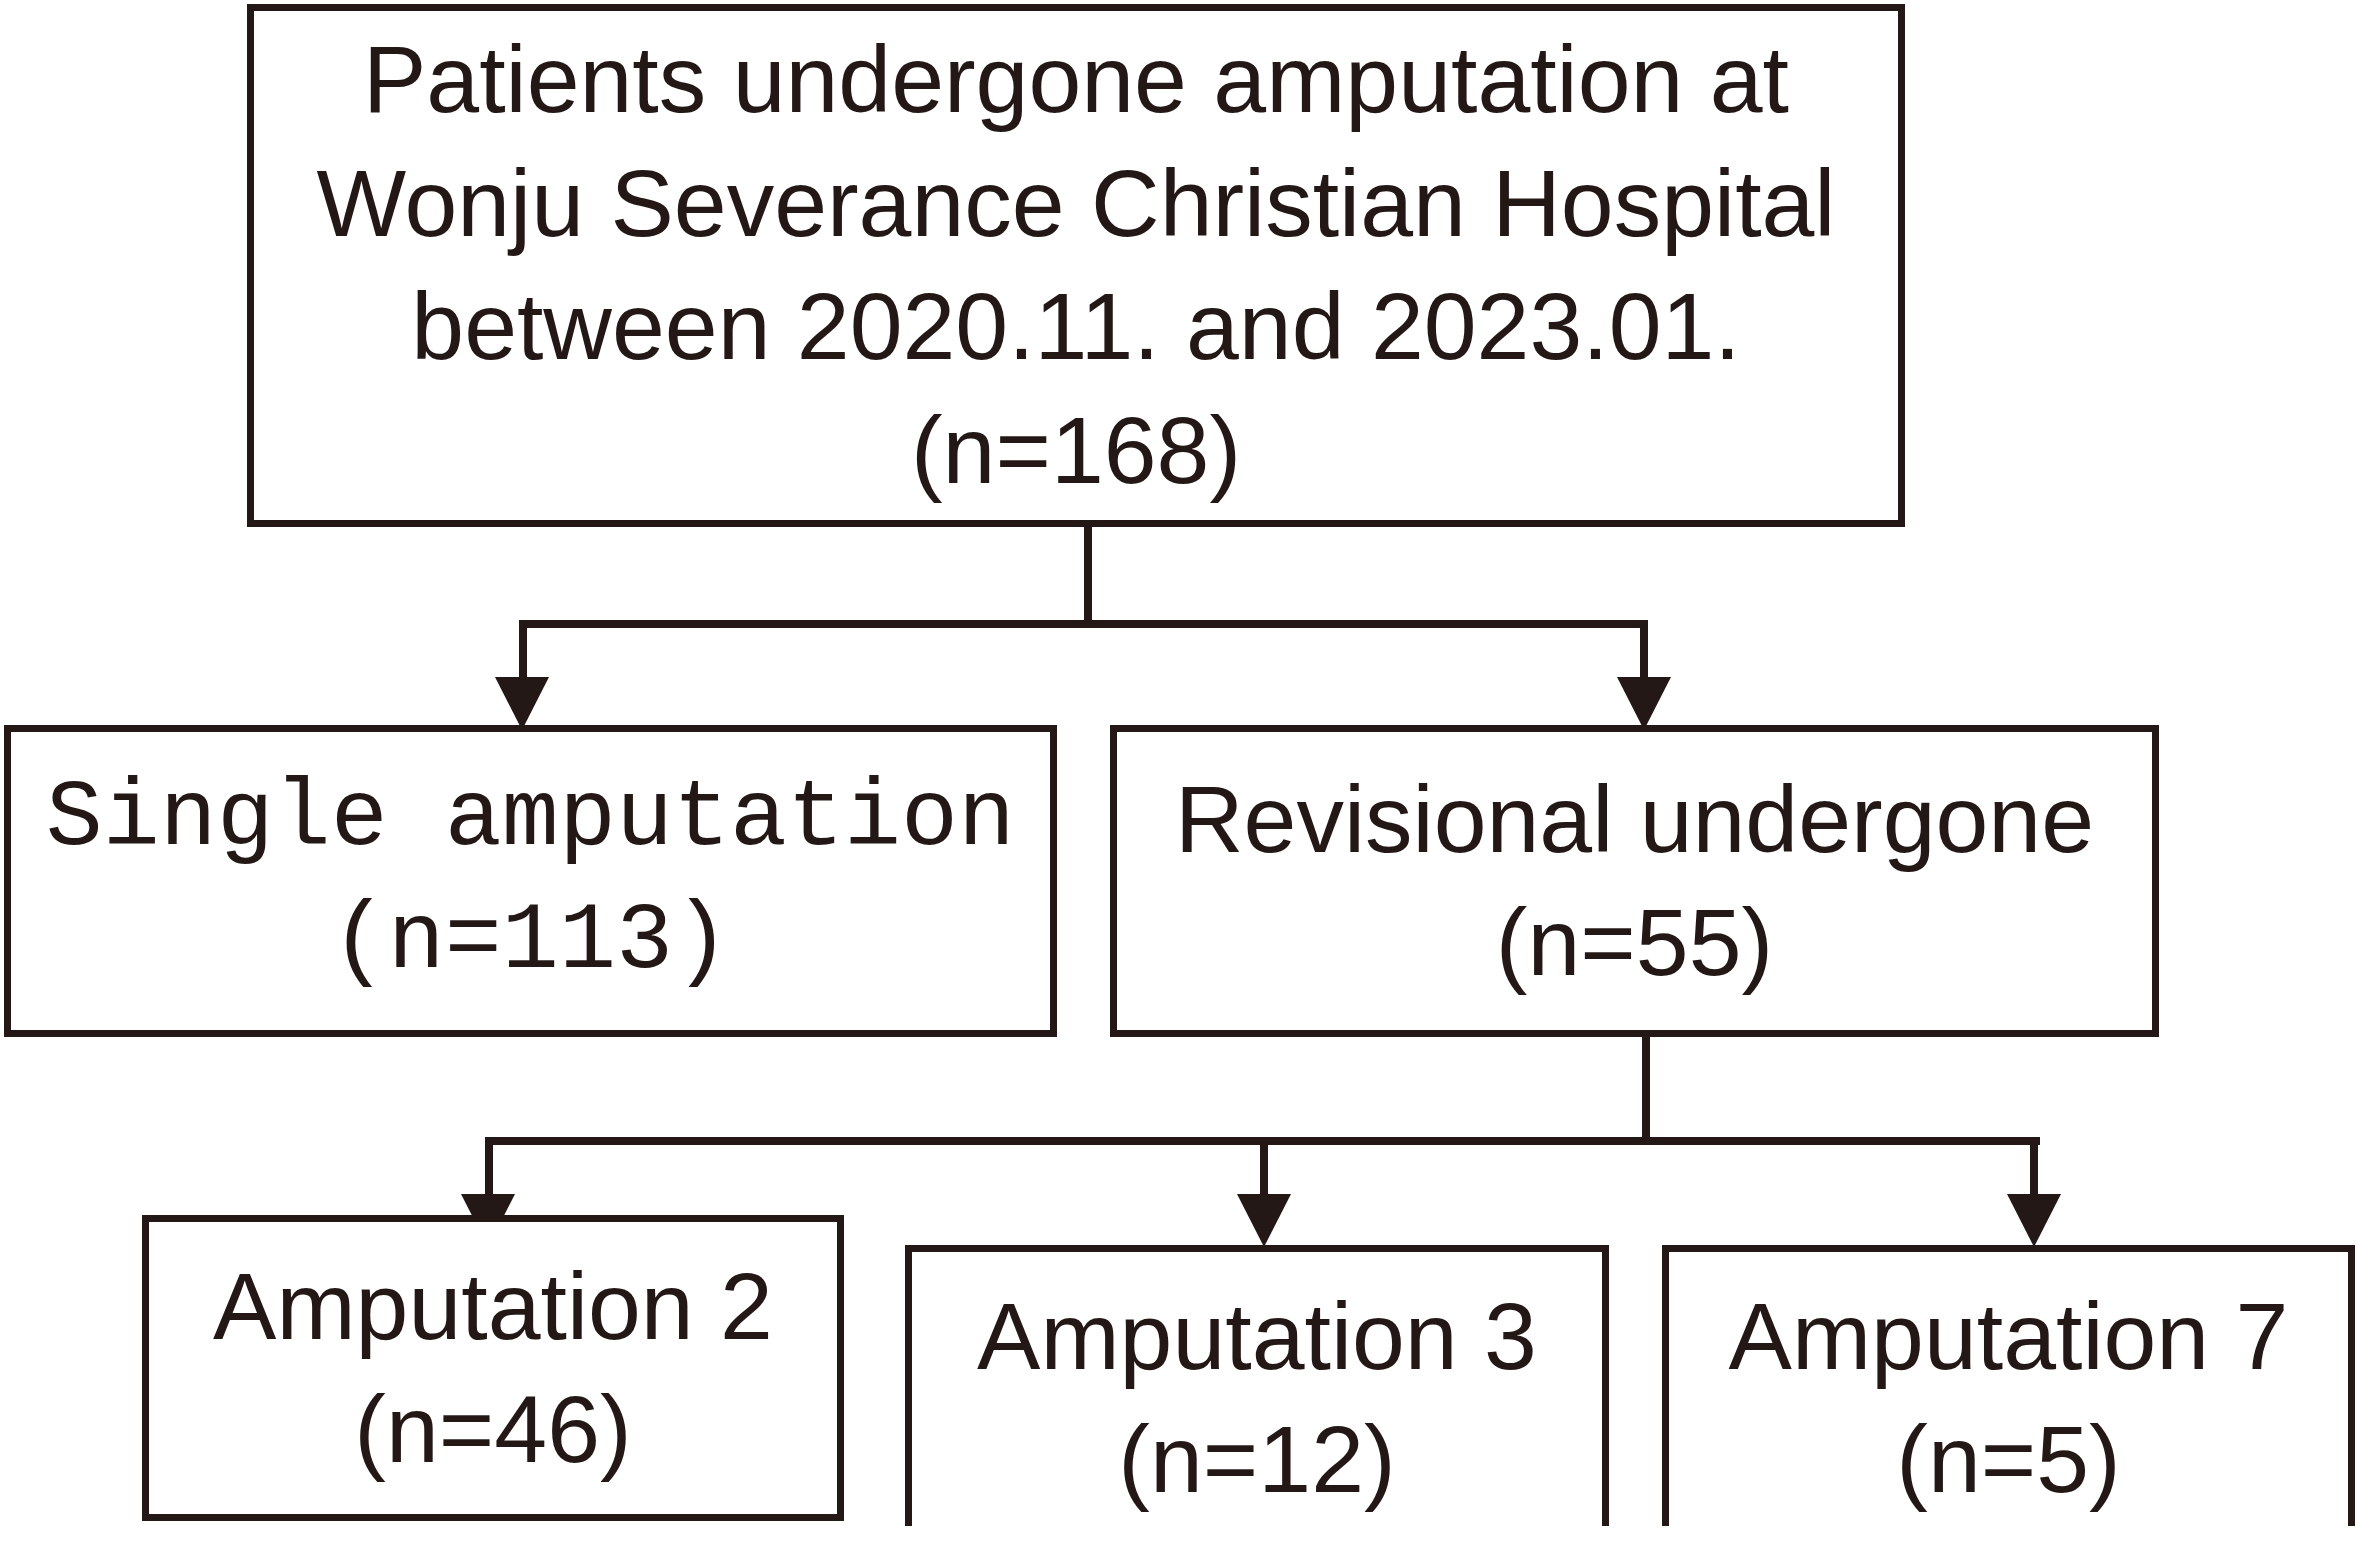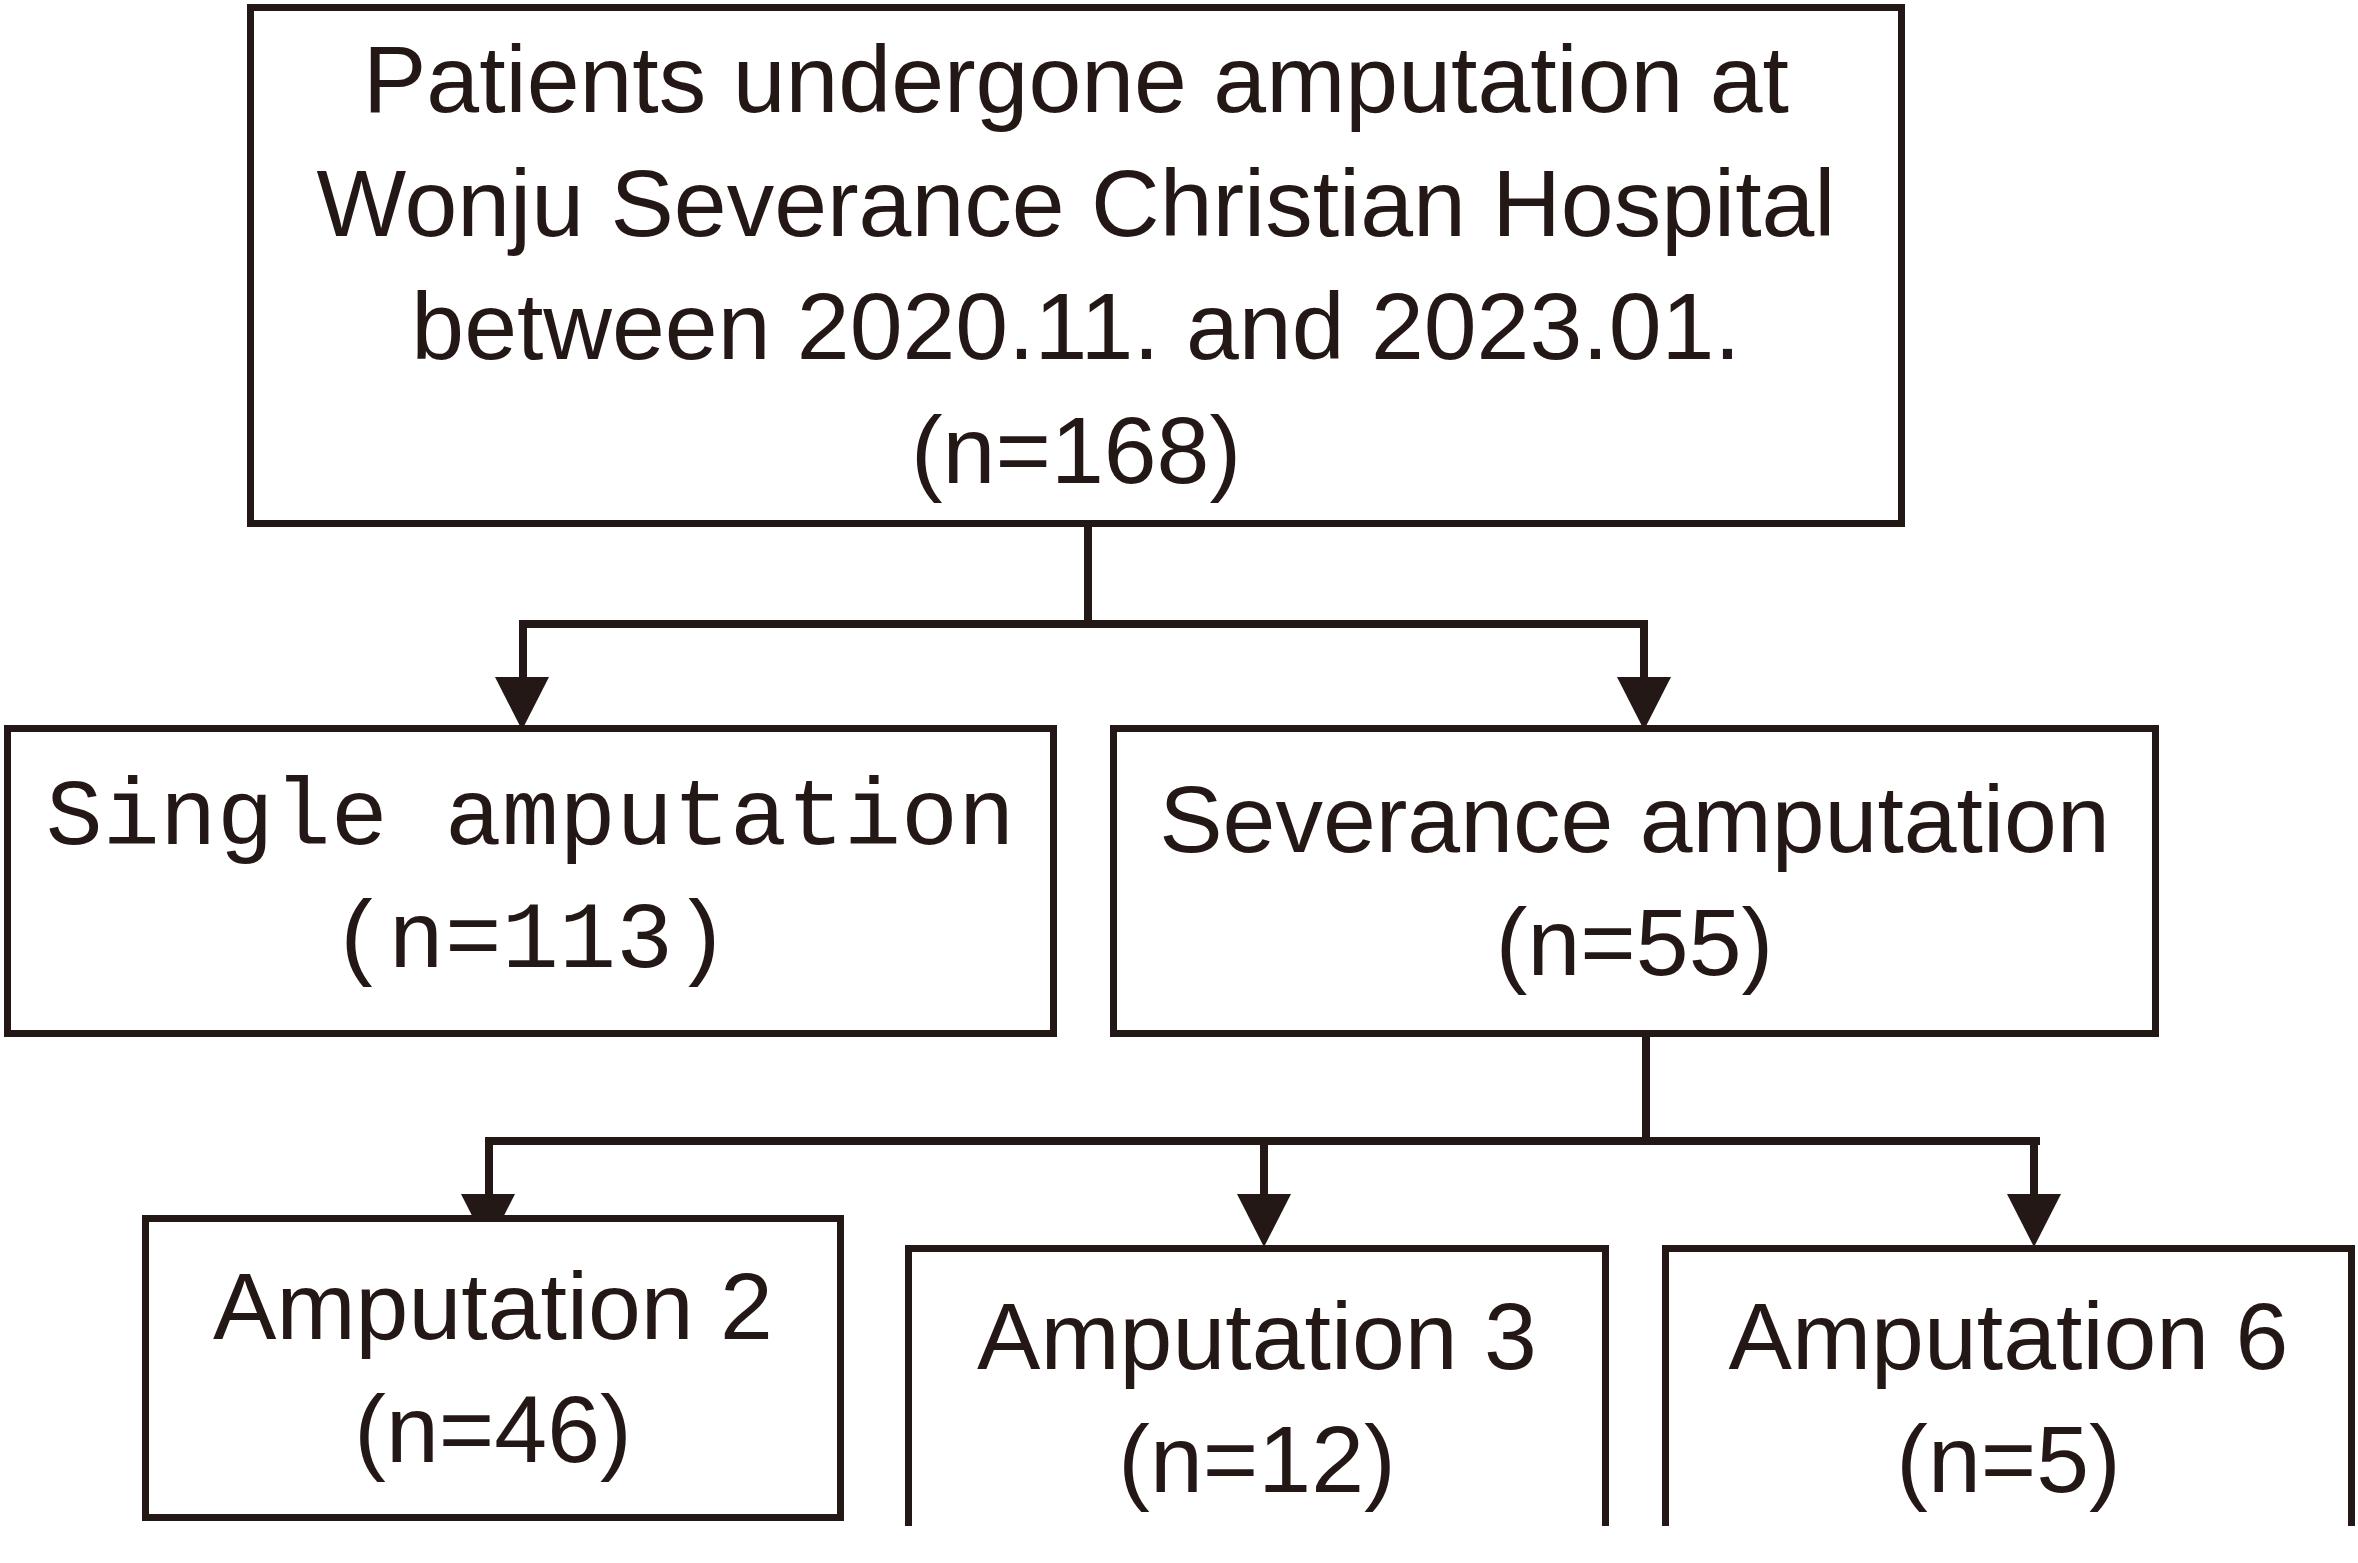--- a/index.html
+++ b/index.html
@@ -88,21 +88,21 @@
   <div class="vline" id="drop-single"></div>
   <div class="vline" id="drop-revisional"></div>
   <div class="arrowhead" id="arrow-single"></div>
   <div class="arrowhead" id="arrow-revisional"></div>
 
   <div class="box" id="box-single">
     <div class="line">Single amputation</div>
     <div class="line">(n=113)</div>
   </div>
   <div class="box" id="box-revisional">
-    <div class="line">Severance amputation</div>
+    <div class="line">Revisional undergone</div>
     <div class="line">(n=55)</div>
   </div>
 
   <div class="vline" id="stem-revisional"></div>
   <div class="hline" id="branch-level2"></div>
   <div class="vline" id="drop-amp2"></div>
   <div class="vline" id="drop-amp3"></div>
   <div class="vline" id="drop-amp4"></div>
   <div class="arrowhead" id="arrow-amp2"></div>
   <div class="arrowhead" id="arrow-amp3"></div>
@@ -110,18 +110,18 @@
 
   <div class="box" id="box-amp2">
     <div class="line">Amputation 2</div>
     <div class="line">(n=46)</div>
   </div>
   <div class="box" id="box-amp3">
     <div class="line">Amputation 3</div>
     <div class="line">(n=12)</div>
   </div>
   <div class="box" id="box-amp4">
-    <div class="line">Amputation 6</div>
+    <div class="line">Amputation 7</div>
     <div class="line">(n=5)</div>
   </div>
 
 </div>
 
 
 </body></html>

